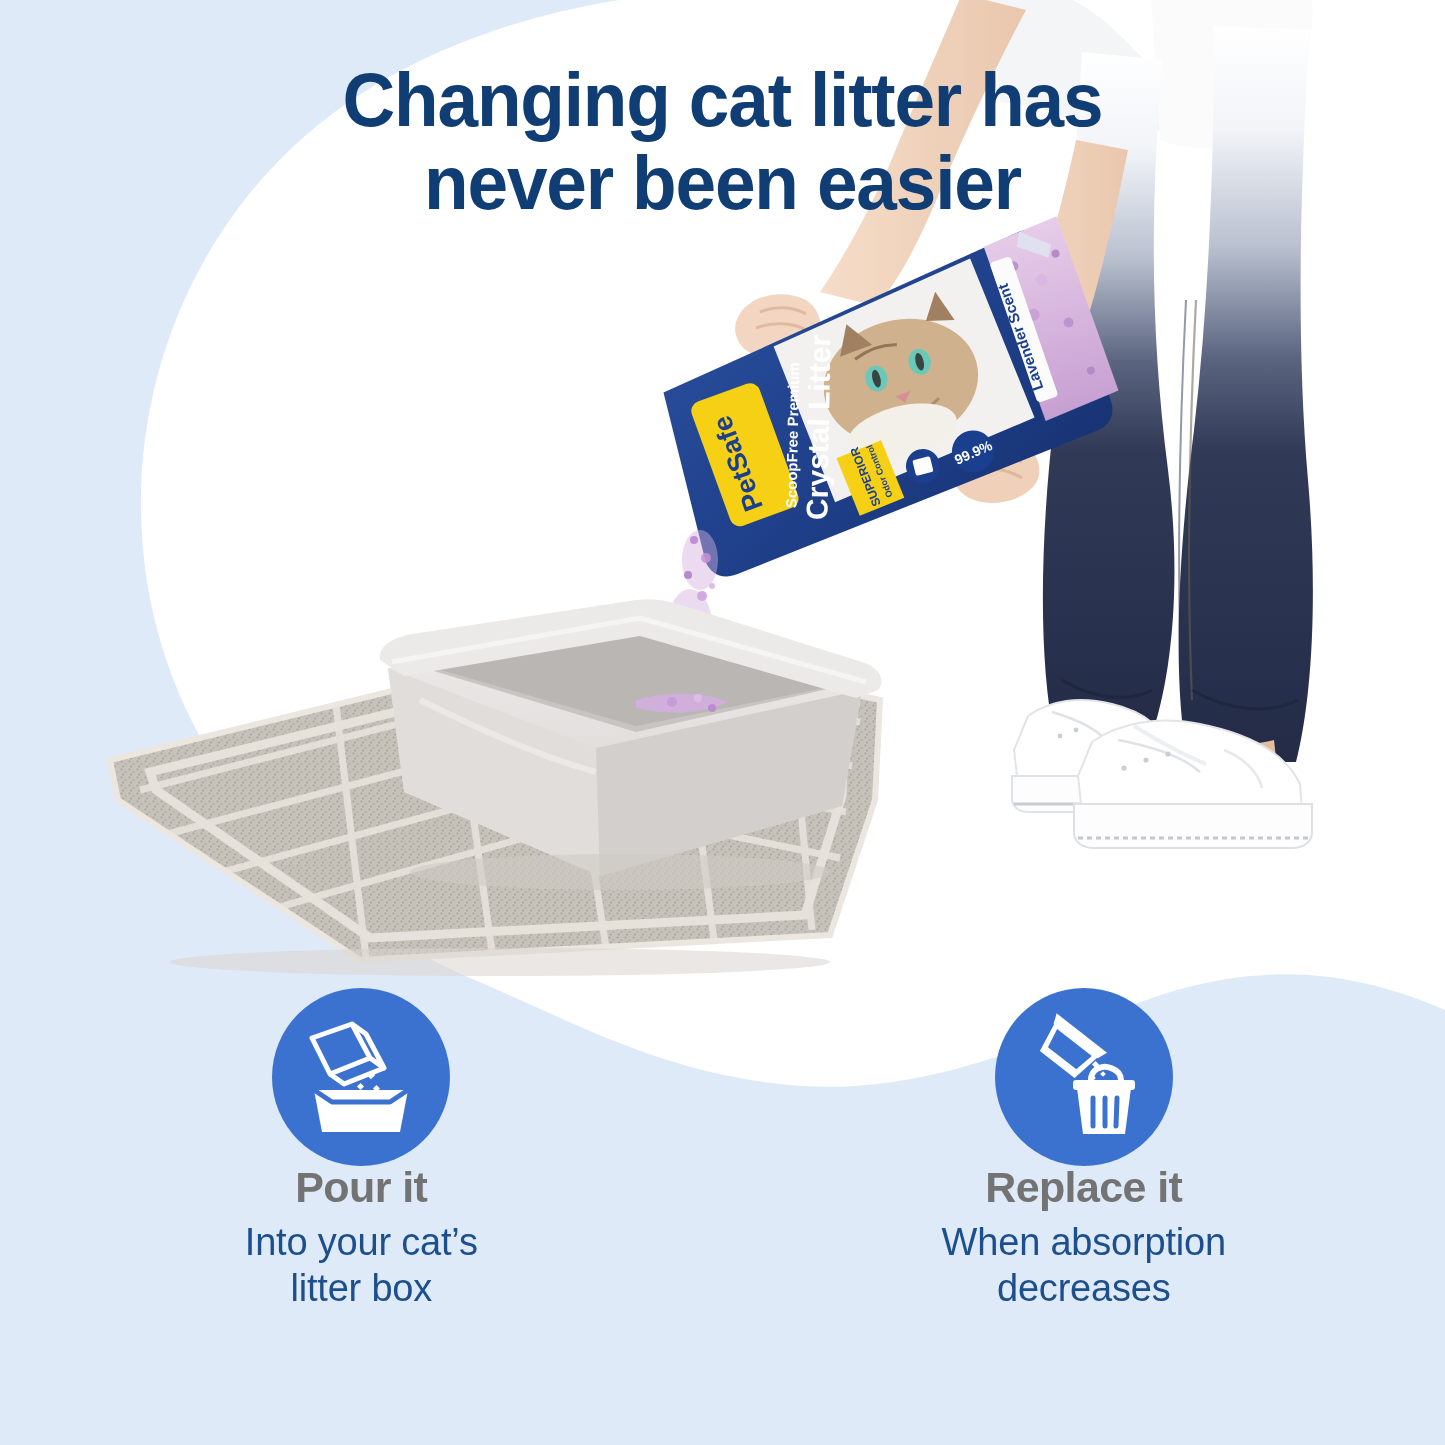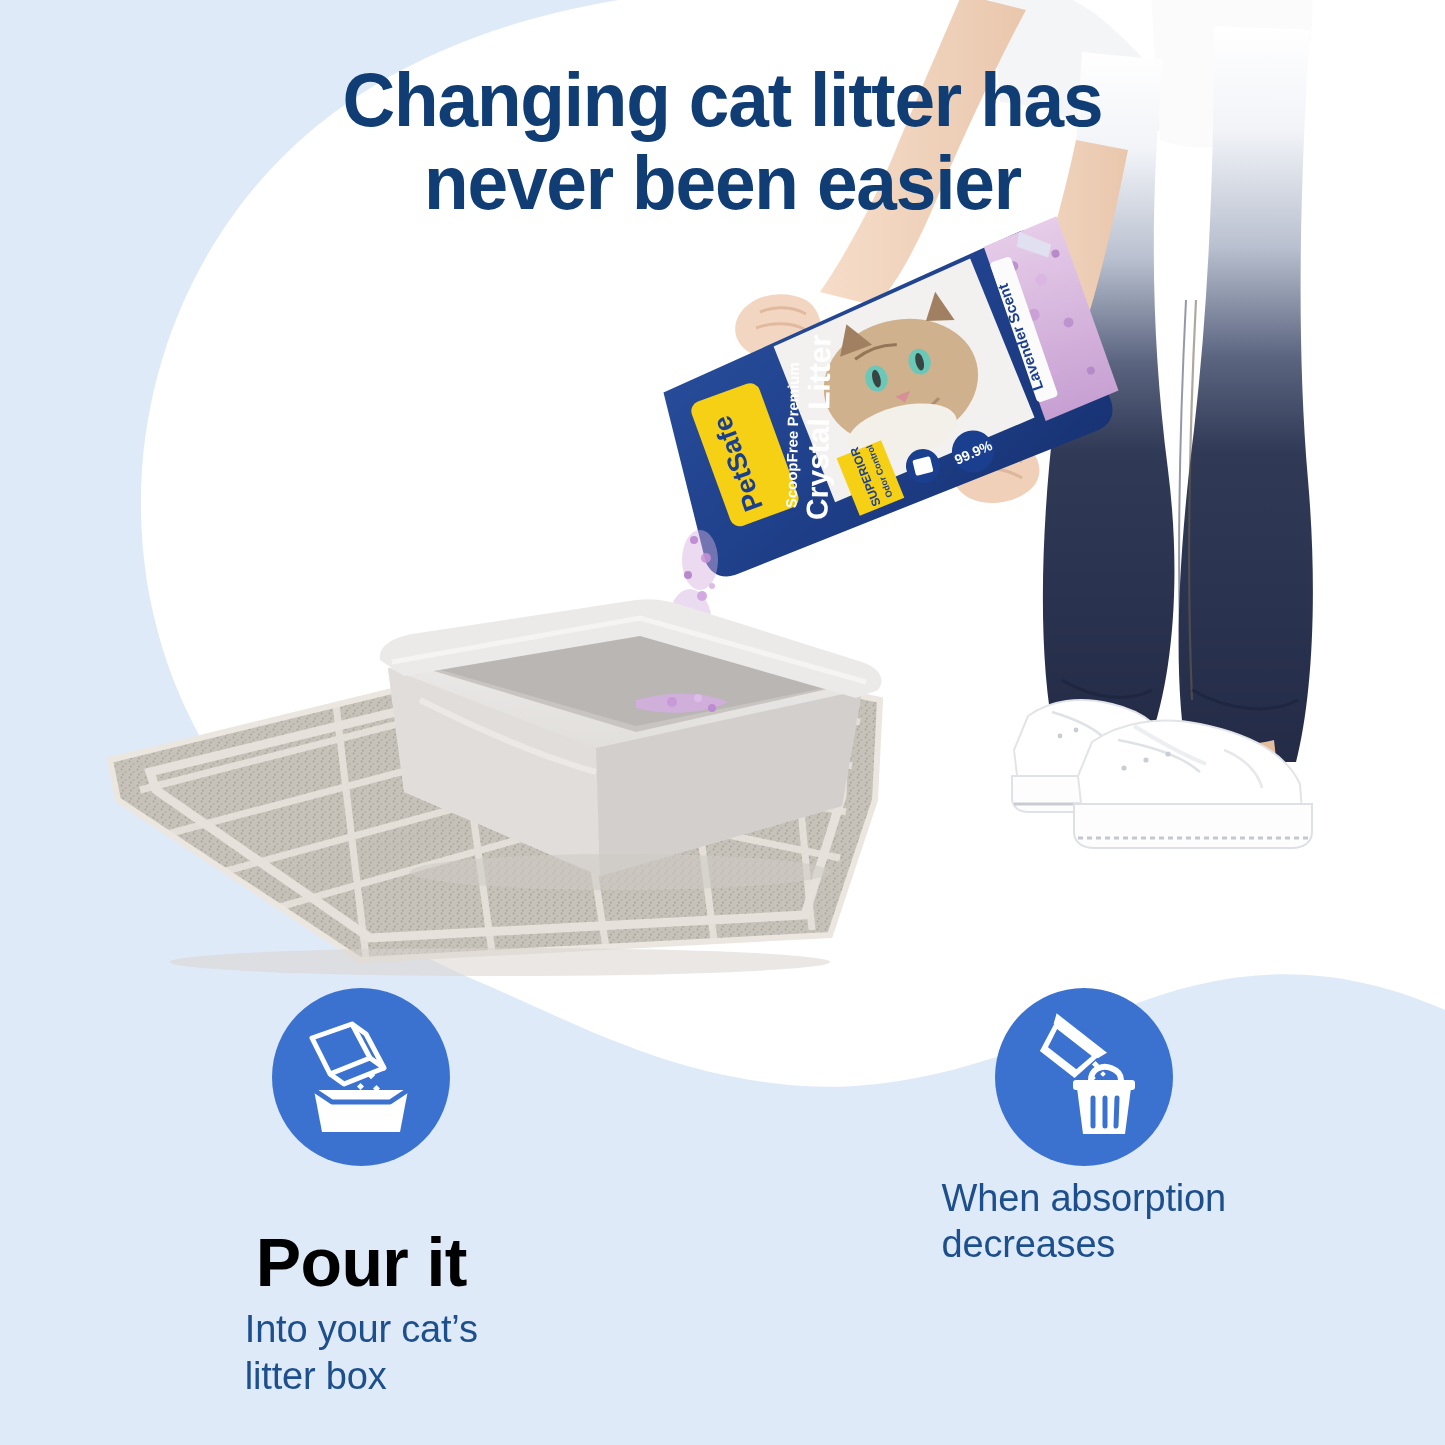--- a/index.html
+++ b/index.html
@@ -35,34 +35,33 @@
     display:flex;z-index:45;
   }
   .step{flex:1;display:flex;flex-direction:column;align-items:center;}
   .step-badge{
     width:178px;height:178px;border-radius:50%;
     background:#3b72d0;
     display:flex;align-items:center;justify-content:center;
     flex:none;
   }
   .step-title{
-    margin-top:62px;
-    color:#000000;
+    color:#737373;
     font-weight:bold;
-    font-size:68px;
+    font-size:43px;
     line-height:1.02;
     letter-spacing:-0.6px;
     text-align:center;
   }
   .step-sub{
     margin-top:9px;
     color:#1d4f8c;
     font-size:38px;
     line-height:1.22;
-    text-align:left;
+    text-align:center;
     font-weight:400;
     white-space:pre-line;
     letter-spacing:-0.2px;
   }
 
   
   .photo{position:absolute;z-index:30;}
 </style>
 </head>
 <body>
@@ -385,19 +384,20 @@
           <path d="M58 76 L112 76 L106 122 L64 122 Z" fill="#ffffff"></path>
           <rect x="54" y="68" width="62" height="10" rx="3" fill="#ffffff"></rect>
           <path d="M72 68 C72 58 82 52 92 56 C100 59 102 64 102 68" fill="none" stroke="#ffffff" stroke-width="6" stroke-linecap="round"></path>
           <g stroke="#3b72d0" stroke-width="5" stroke-linecap="round">
             <path d="M74 86 L74 114"></path>
             <path d="M86 86 L86 114"></path>
             <path d="M98 86 L97 114"></path>
           </g>
         </svg>
       </div>
+      <div class="step-title">Replace it</div>
       <div class="step-sub">When absorption
 decreases</div>
     </div>
 
   </div>
 
 </div>
 
 </body></html>

